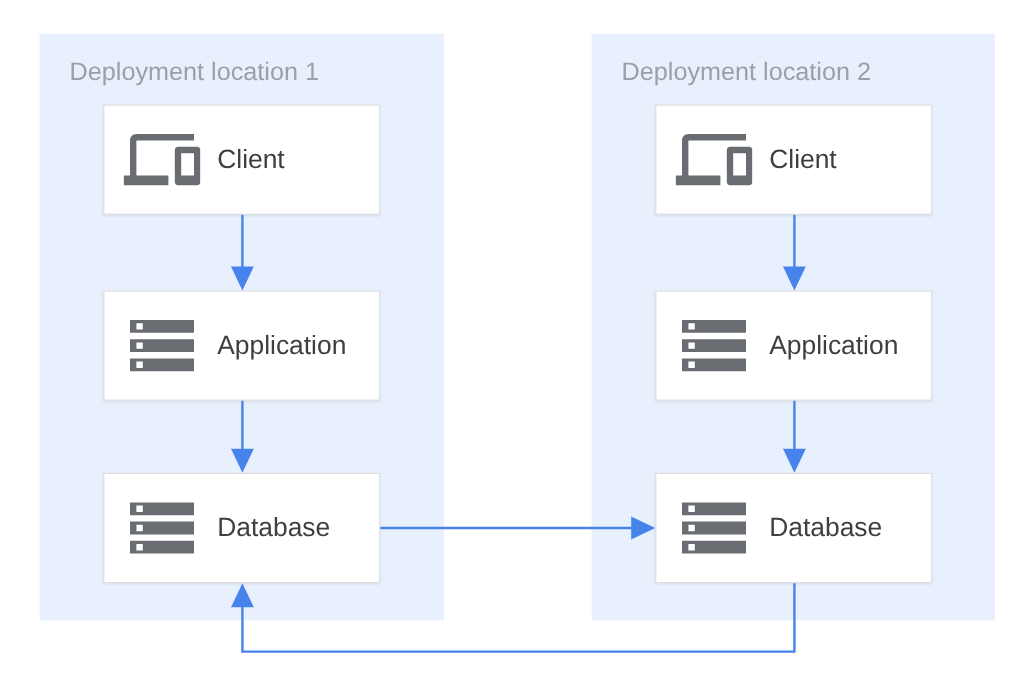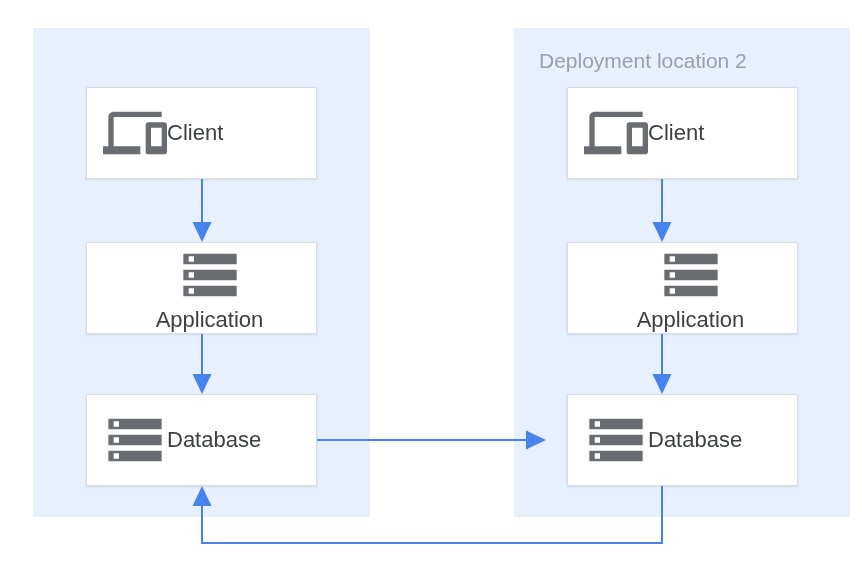--- a/index.html
+++ b/index.html
@@ -15,21 +15,21 @@
     font-family: "Liberation Sans", "DejaVu Sans", sans-serif;
     overflow: hidden;
   }
   .panel {
     position: absolute;
     top: 28px;
     height: 489px;
     background: var(--panel-bg, #e8f0fe);
   }
   .panel-1 { left: 33px;  width: 337px; }
-  .panel-2 { left: 493px; width: 336px; margin-left: 21px; }
+  .panel-2 { left: 493px; width: 336px; }
   .panel-title {
     position: absolute;
     left: 25px;
     top: 20px;
     font-size: 21px;
     line-height: 1.2;
     color: var(--title-text, #9aa0a6);
     white-space: nowrap;
   }
   .node {
@@ -37,24 +37,24 @@
     left: 53px;
     width: 231px;
     height: 92px;
     box-sizing: border-box;
     background: var(--node-bg, #ffffff);
     border: 1px solid var(--node-border, #dadce0);
     box-shadow: 0 1px 2px rgba(60,64,67,0.12);
     display: flex;
     align-items: center;
     padding-left: 16px;
-    gap: 0;
+    gap: 14px;
   }
   .node-row-1 { top: 59px; }
-  .node-row-2 { top: 214px; flex-direction: column; }
+  .node-row-2 { top: 214px; }
   .node-row-3 { top: 366px; text-align: right; }
   .icon {
     width: 64px;
     height: 64px;
     flex: 0 0 64px;
     display: inline-flex;
     align-items: center;
     justify-content: center;
   }
   .icon svg { display: block; }
@@ -80,20 +80,21 @@
     fill: var(--arrow-blue, #4683ea);
     stroke: none;
   }
 </style>
 </head>
 <body>
 
 <div class="stage">
 
   <section class="panel panel-1">
+    <div class="panel-title">Deployment location 1</div>
 
     <div class="node node-row-1">
       <span class="icon">
         <svg viewBox="0 0 24 24" width="64" height="64" aria-hidden="true">
           <path d="M4 6h18V4H4c-1.1 0-2 .9-2 2v11H0v3h14v-3H4V6zm19 2h-6c-.55 0-1 .45-1 1v10c0 .55.45 1 1 1h6c.55 0 1-.45 1-1V9c0-.55-.45-1-1-1zm-1 9h-4v-7h4v7z"></path>
         </svg>
       </span>
       <span class="node-label">Client</span>
     </div>
 

